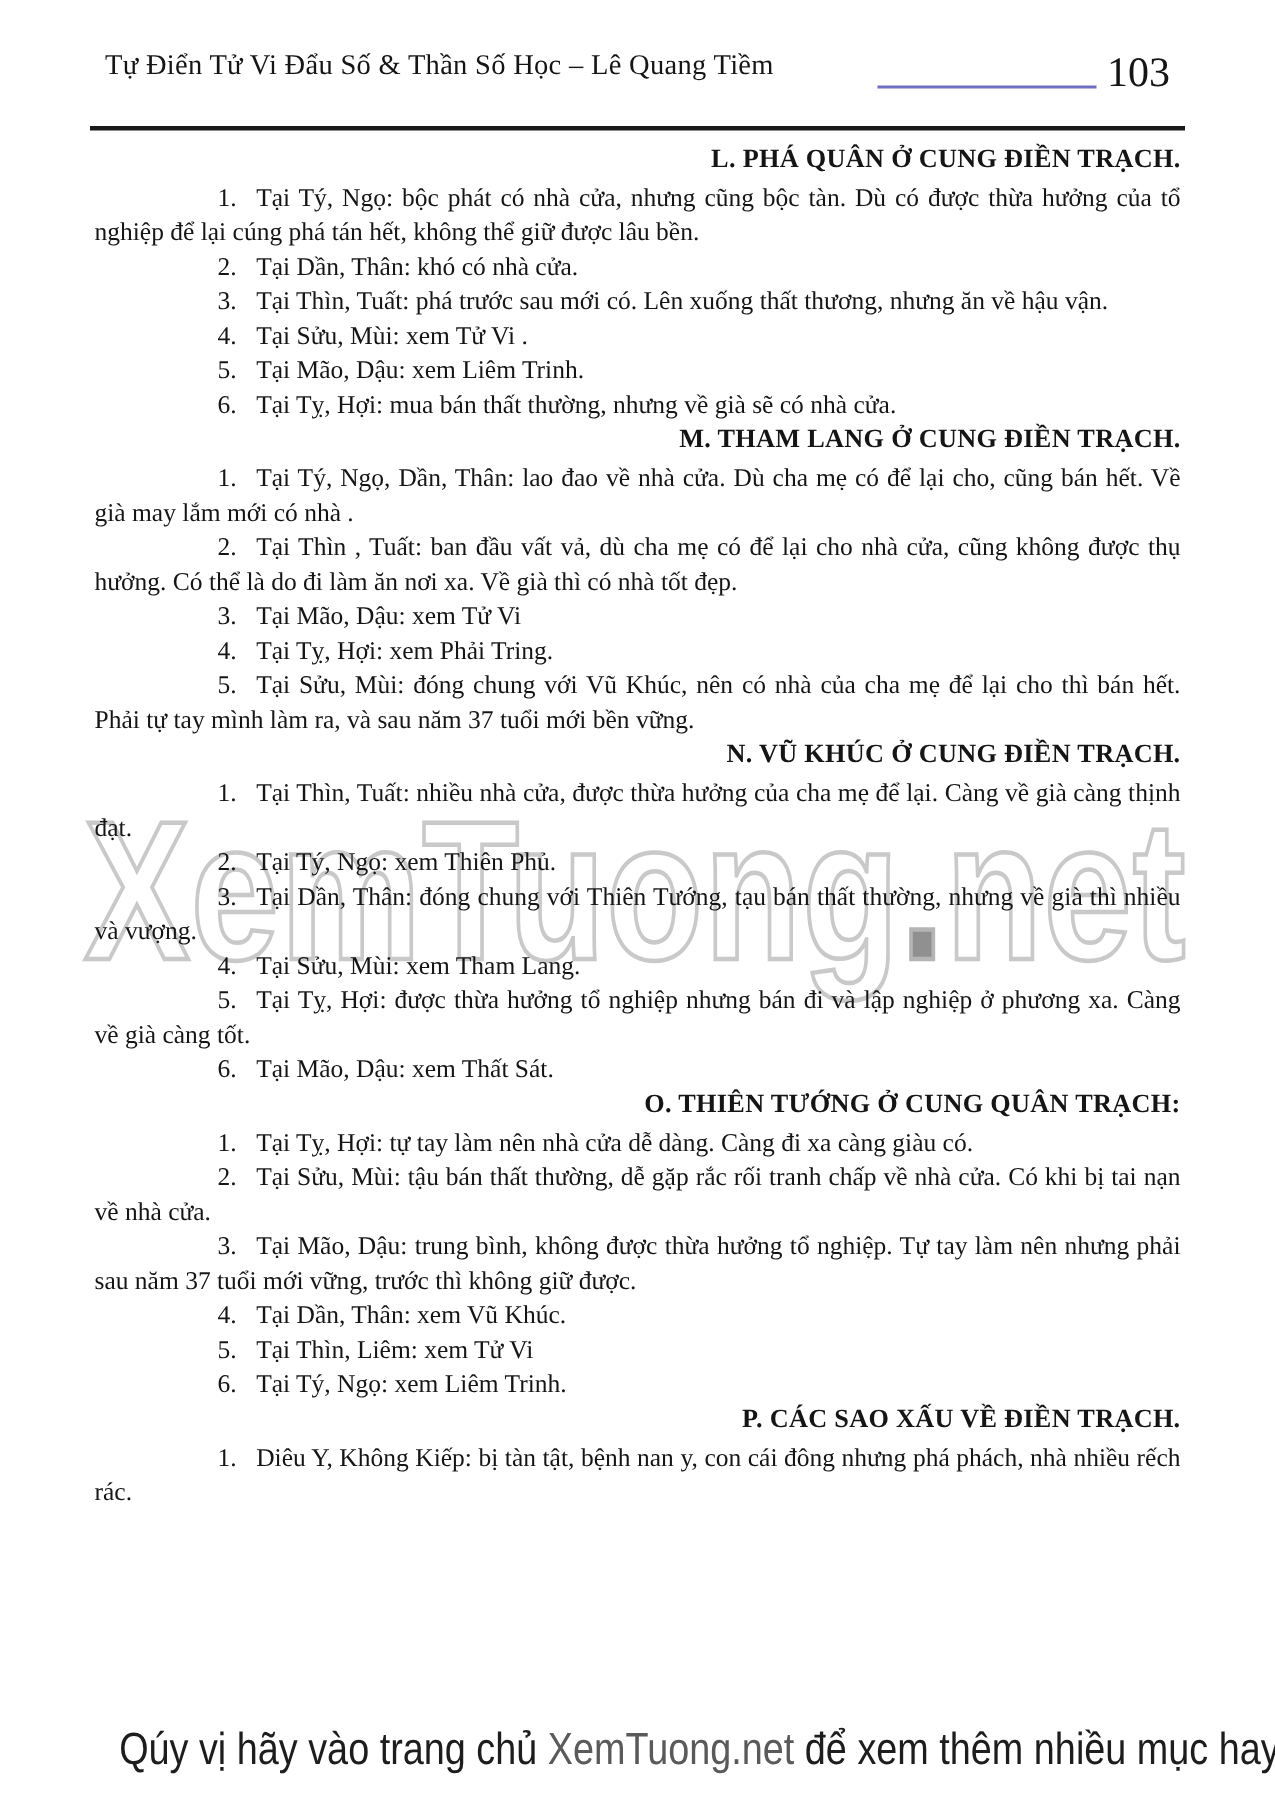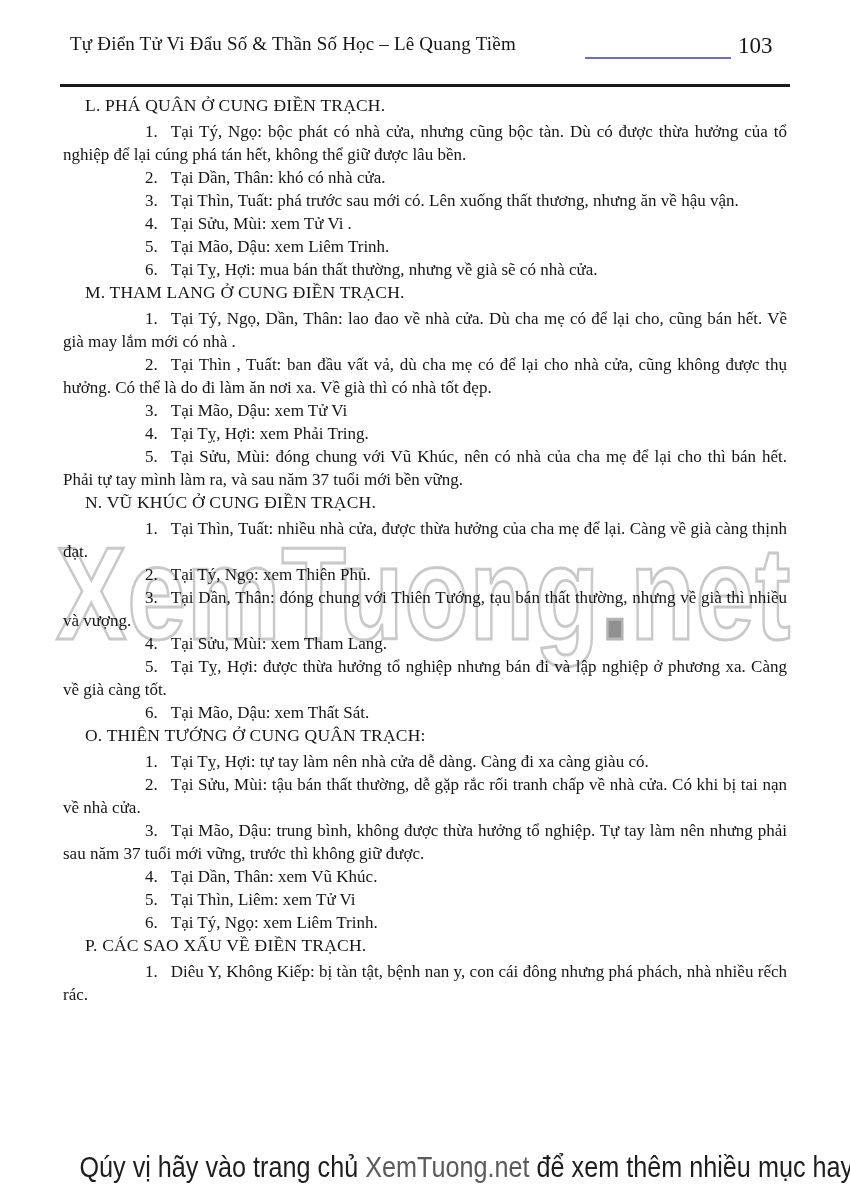--- a/index.html
+++ b/index.html
@@ -7,27 +7,27 @@
   body {
     position:relative;
     background:#ffffff;
     font-family:"Liberation Serif","DejaVu Serif",serif;
     color:#151515;
     overflow:hidden;
   }
   
   .head-title { position:absolute; top:33px; left:70px; font-size:19px; letter-spacing:0.2px; }
   .head-underline { position:absolute; top:57px; left:585px; width:146px; border-top:2px solid #6e6ec2; }
-  .head-page { position:absolute; top:33px; left:738px; font-size:23px; }
+  .head-page { position:absolute; top:33px; left:738px; font-size:28px; }
   .head-rule { position:absolute; top:84px; left:60px; width:730px; border-top:3px solid #1a1a1a; }
 
   
   .content { position:absolute; top:94px; left:63px; width:724px; z-index:2; }
   .section + .section { }
-  .section-heading { font-size:17.5px; font-weight:normal; line-height:23px; margin-left:22px; margin-bottom:3px; letter-spacing:0.2px; }
+  .section-heading { font-size:17.5px; font-weight:bold; line-height:23px; margin-left:22px; margin-bottom:3px; letter-spacing:0.2px;text-align:right; }
   .item { font-size:17px; line-height:23px; text-align:justify; text-indent:82px; }
   .num { margin-right:13px; }
 
   
   .watermark {
     position:absolute; top:528px; left:56px; z-index:1;
     font-family:"Liberation Sans","DejaVu Sans",sans-serif;
     font-weight:bold; font-size:132px; line-height:1;
     white-space:nowrap; letter-spacing:1px;
     transform:scaleX(0.80); transform-origin:left top;

